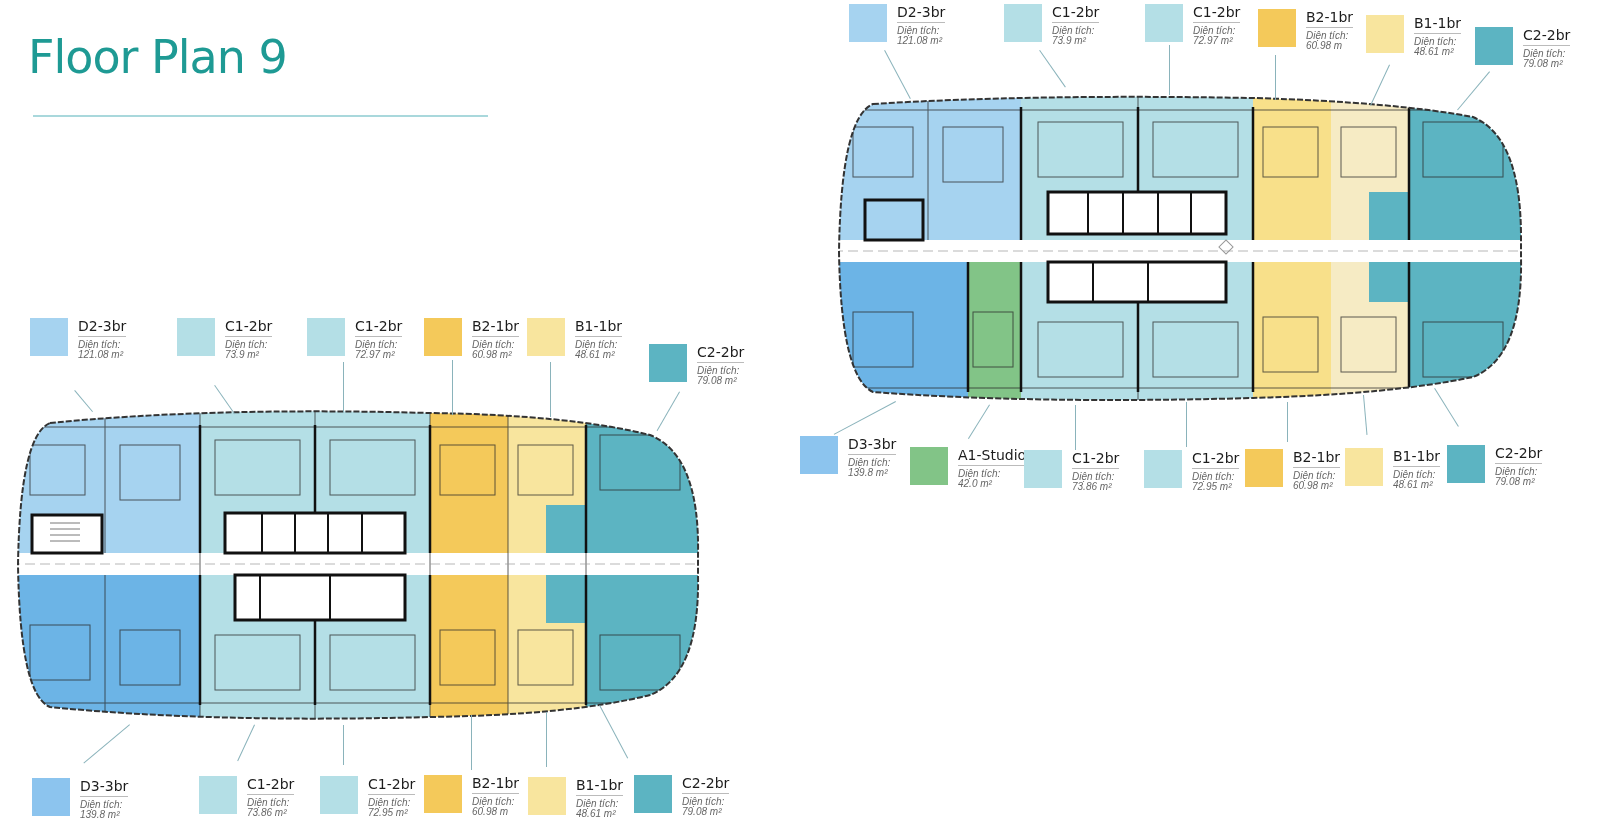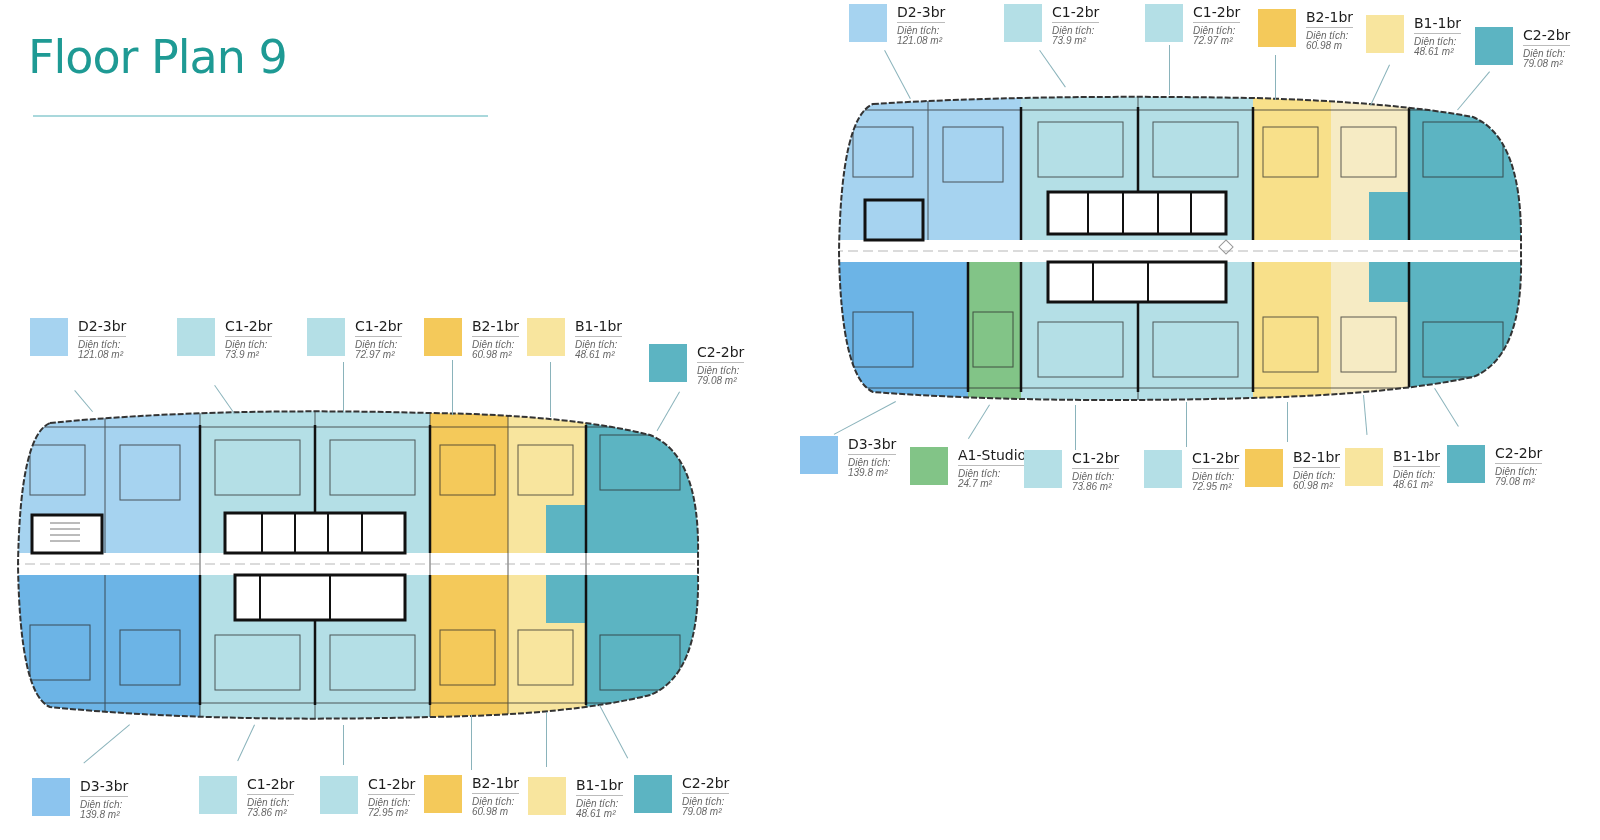--- a/index.html
+++ b/index.html
@@ -368,21 +368,21 @@
       <span class="name">D3-3br</span>
   <span class="lbl">Diện tích:</span>
   <span class="area">139.8 m²</span>
     </div>
 </div>
 <div class="legend" style="left:910px;top:447px;">
   <div class="sw" style="background:#82c487"></div>
   <div class="txt">
       <span class="name">A1-Studio</span>
   <span class="lbl">Diện tích:</span>
-  <span class="area">24.7 m²</span>
+  <span class="area">42.0 m²</span>
     </div>
 </div>
 <div class="legend" style="left:1024px;top:450px;">
   <div class="sw" style="background:#b4dfe6"></div>
   <div class="txt">
       <span class="name">C1-2br</span>
   <span class="lbl">Diện tích:</span>
   <span class="area">73.86 m²</span>
     </div>
 </div>

